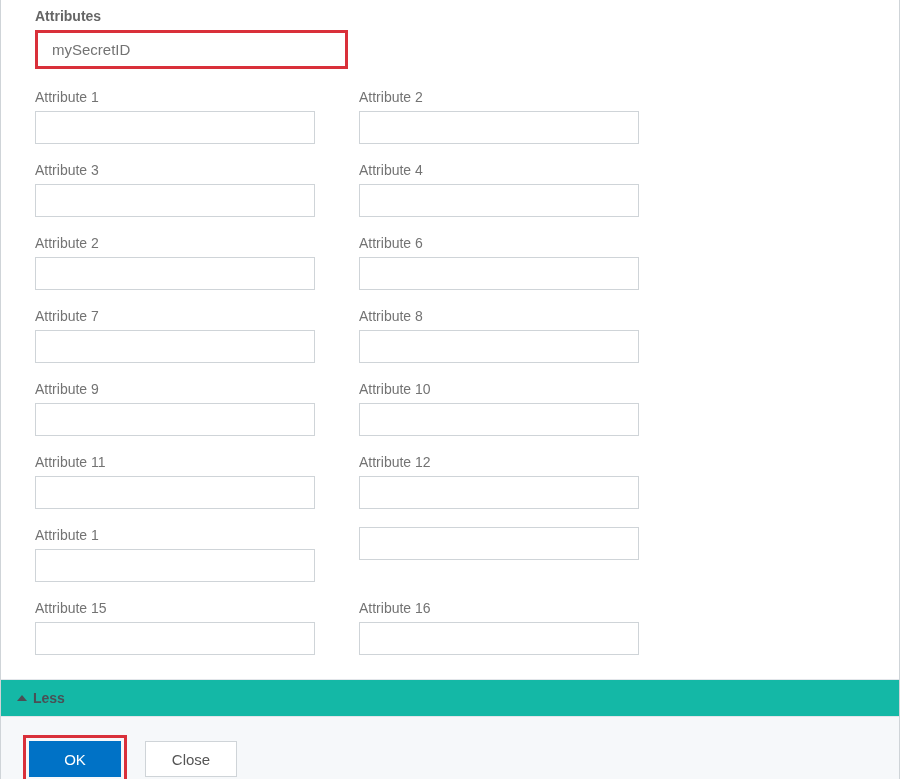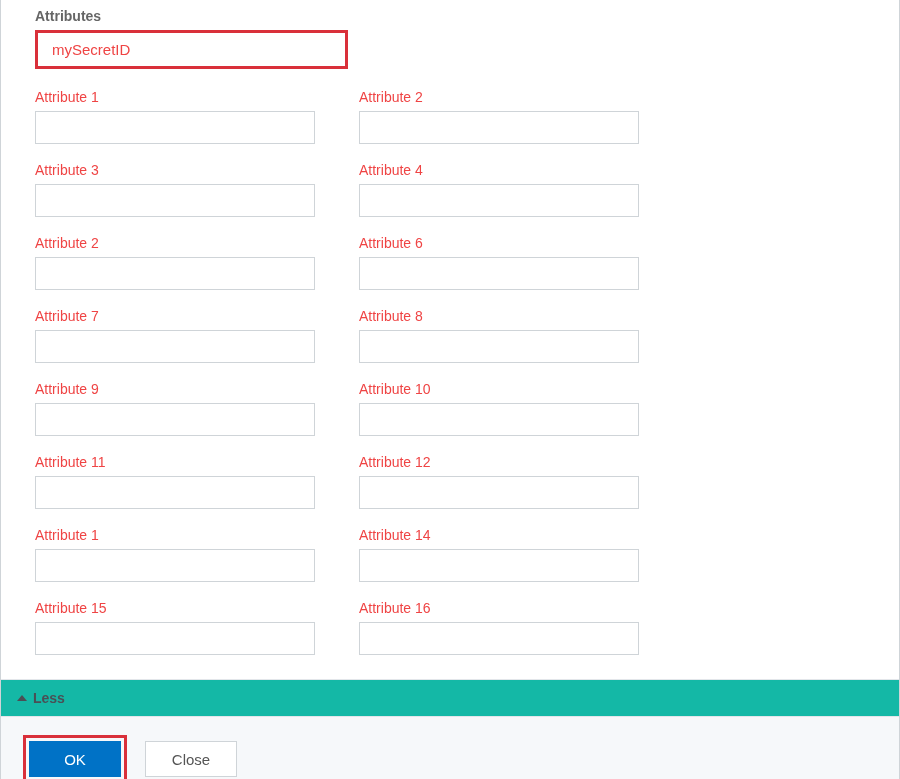--- a/index.html
+++ b/index.html
@@ -25,34 +25,34 @@
       font-size: 14px;
       color: #666;
       margin-bottom: 6px;
       font-weight: bold;
     }
     .external-attr {
       border: 3px solid #d9303a;
       padding: 8px 14px;
       width: 313px;
       font-size: 15px;
-      color: #ef4444;
+      color: #737373;
       margin-bottom: 20px;
     }
     .grid {
       display: grid;
       grid-template-columns: 280px 280px;
       column-gap: 44px;
       row-gap: 18px;
     }
     .field { }
     .field-label {
       display: block;
       font-size: 14px;
-      color: #ef4444;
+      color: #737373;
       margin-bottom: 6px;
     }
     .field-input {
       width: 100%;
       height: 33px;
       border: 1px solid #cfd4d8;
       background: #fff;
       font-size: 14px;
       padding: 4px 8px;
       color: #555;
@@ -125,21 +125,21 @@
         <div class="field"><label class="field-label">Attribute 4</label><input class="field-input" type="text" style=""></div>
         <div class="field"><label class="field-label">Attribute 2</label><input class="field-input" type="text" style=""></div>
         <div class="field"><label class="field-label">Attribute 6</label><input class="field-input" type="text" style=""></div>
         <div class="field"><label class="field-label">Attribute 7</label><input class="field-input" type="text" style=""></div>
         <div class="field"><label class="field-label">Attribute 8</label><input class="field-input" type="text" style=""></div>
         <div class="field"><label class="field-label">Attribute 9</label><input class="field-input" type="text" style=""></div>
         <div class="field"><label class="field-label">Attribute 10</label><input class="field-input" type="text" style=""></div>
         <div class="field"><label class="field-label">Attribute 11</label><input class="field-input" type="text" style=""></div>
         <div class="field"><label class="field-label">Attribute 12</label><input class="field-input" type="text" style=""></div>
         <div class="field"><label class="field-label">Attribute 1</label><input class="field-input" type="text" style=""></div>
-        <div class="field"><label class="field-label">Attribute 14</label><input class="field-input" type="text" style=""></div>
+        <div class="field"><input class="field-input" type="text" style=""></div>
         <div class="field"><label class="field-label">Attribute 15</label><input class="field-input" type="text" style=""></div>
         <div class="field"><label class="field-label">Attribute 16</label><input class="field-input" type="text" style=""></div>
       </div>
   </div>
 
   <div class="less-band">
     <span class="caret-up"></span>
     <span>Less</span>
   </div>
 

